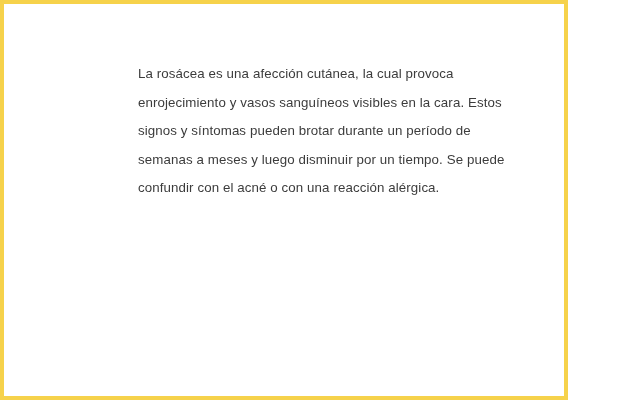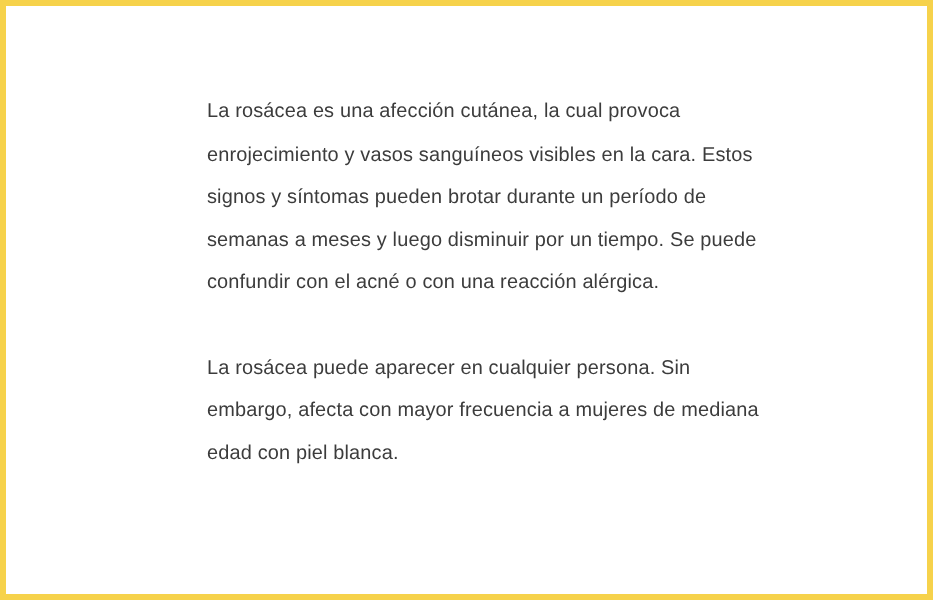--- a/index.html
+++ b/index.html
@@ -8,21 +8,21 @@
   }
   body {
     width: 622px;
     height: 400px;
     background: #ffffff;
     font-family: "Liberation Sans", sans-serif;
     overflow: hidden;
   }
   .page {
     position: relative;
-    width: 622px;
+    width: 568px;
     height: 400px;
     box-sizing: border-box;
     background: #ffffff;
     border: 4px solid #f6d24b;
   }
   .content {
     position: absolute;
     left: 134px;
     top: 56px;
     width: 380px;
@@ -38,15 +38,14 @@
   .paragraph + .paragraph {
     margin-top: 28px;
   }
 </style>
 </head>
 <body>
 
 <div class="page">
   <div class="content">
     <p class="paragraph">La rosácea es una afección cutánea, la cual provoca enrojecimiento y vasos sanguíneos visibles en la cara. Estos signos y síntomas pueden brotar durante un período de semanas a meses y luego disminuir por un tiempo. Se puede confundir con el acné o con una reacción alérgica.</p>
-    <p class="paragraph">La rosácea puede aparecer en cualquier persona. Sin embargo, afecta con mayor frecuencia a mujeres de mediana edad con piel blanca.</p>
   </div>
 </div>
 
 </body></html>

